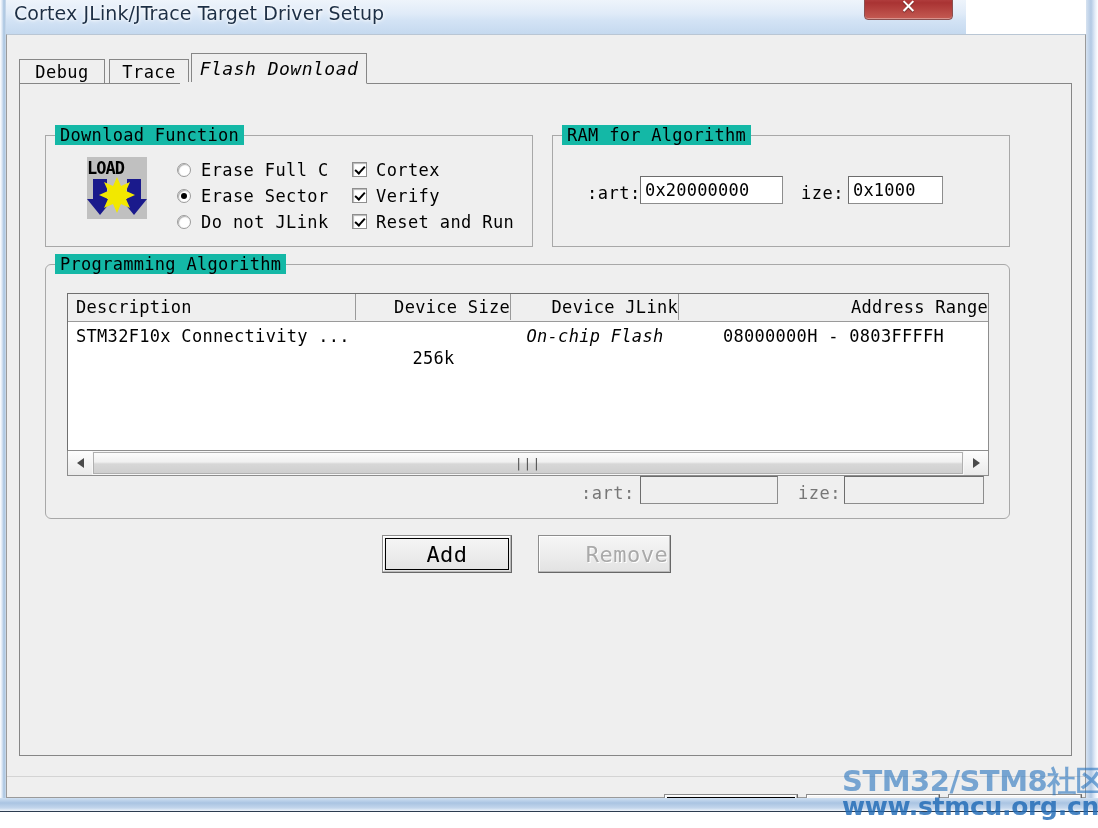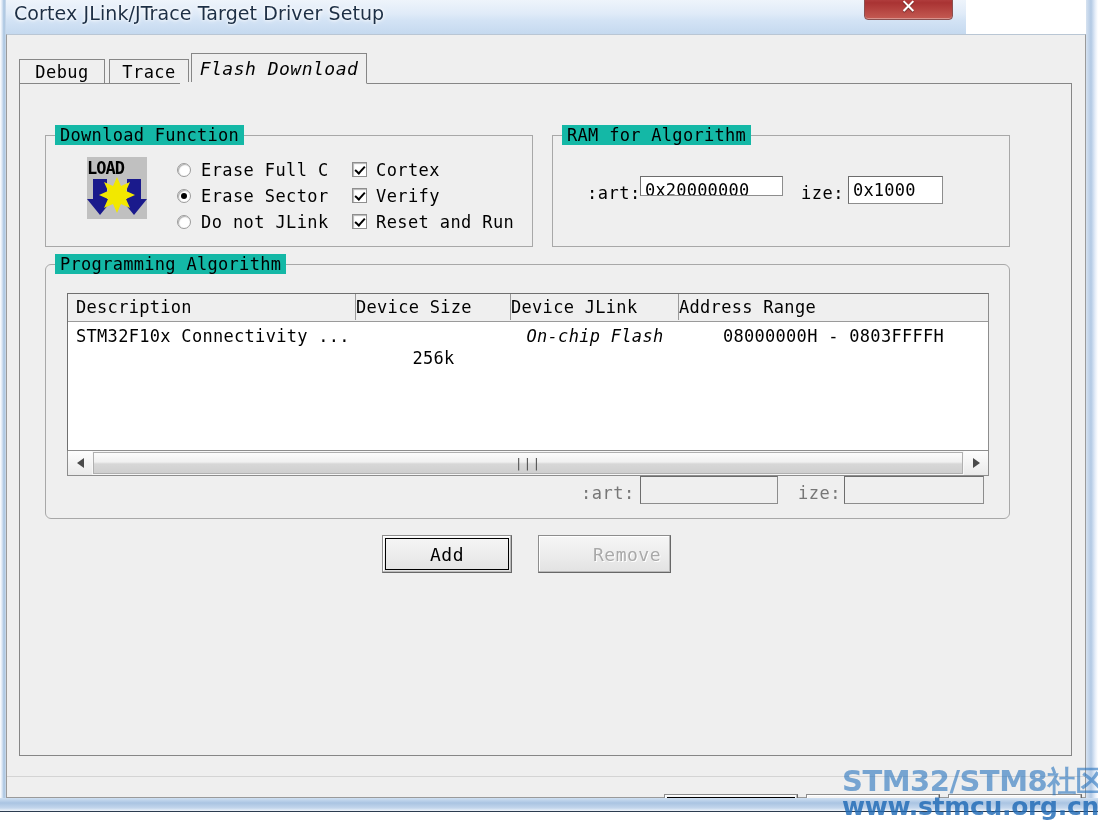--- a/index.html
+++ b/index.html
@@ -299,21 +299,21 @@
     background: #efefef;
     border-bottom: 1px solid #9a9a9a;
   }
   .hcell {
     position: absolute;
     top: 0;
     height: 26px;
     line-height: 26px;
     font-size: 17px;
     color: #000000;
-    text-align: left;
+    text-align: right;
     background: #efefef;
     border-right: 1px solid #9a9a9a;
     box-sizing: border-box;
     cursor: pointer;
     white-space: nowrap;
     letter-spacing: 0.3px;
   }
   .hcell.first { text-align: left; padding-left: 8px; }
   .hcell.last  { border-right: none; }
   #algo-row {
@@ -393,21 +393,21 @@
 
   
   .pushbtn {
     position: absolute;
     background: linear-gradient(to bottom, #f6f6f6 0%, #ededed 50%, #e2e2e2 100%);
     border: 1px solid #8d8d8d;
     border-right-color: #676767;
     border-bottom-color: #676767;
     box-shadow: inset -1px -1px 0 #b9b9b9, inset 1px 1px 0 #ffffff;
     box-sizing: border-box;
-    font-size: 18px;
+    font-size: 22px;
     color: #000000;
     text-align: center;
     cursor: pointer;
     letter-spacing: 0.5px;
     display: flex;
     align-items: center;
     justify-content: center;
   }
   .pushbtn.focused {
     outline: 1px solid #000000;
@@ -530,21 +530,21 @@
       <div class="optrow" style="left:306px; top:76px;">
         <span class="check-box checked"></span>
         <span class="opt-label">Reset and Run</span>
       </div>
     </div>
 
     <div class="groupbox" id="group-ram">
       <div class="group-title">RAM for Algorithm</div>
 
       <span class="field-label" style="left:34px; top:47px;">:art:</span>
-      <div class="textbox" style="left:87px; top:40px; width:143px; height:20px;">0x20000000</div>
+      <div class="textbox" style="left:87px; top:40px; width:143px; height:28px;">0x20000000</div>
 
       <span class="field-label" style="left:248px; top:47px;">ize:</span>
       <div class="textbox" style="left:295px; top:40px; width:95px; height:28px;">0x1000</div>
     </div>
 
     <div class="groupbox" id="group-prog">
       <div class="group-title">Programming Algorithm</div>
 
       <div id="algo-list">
         <div id="algo-header">

